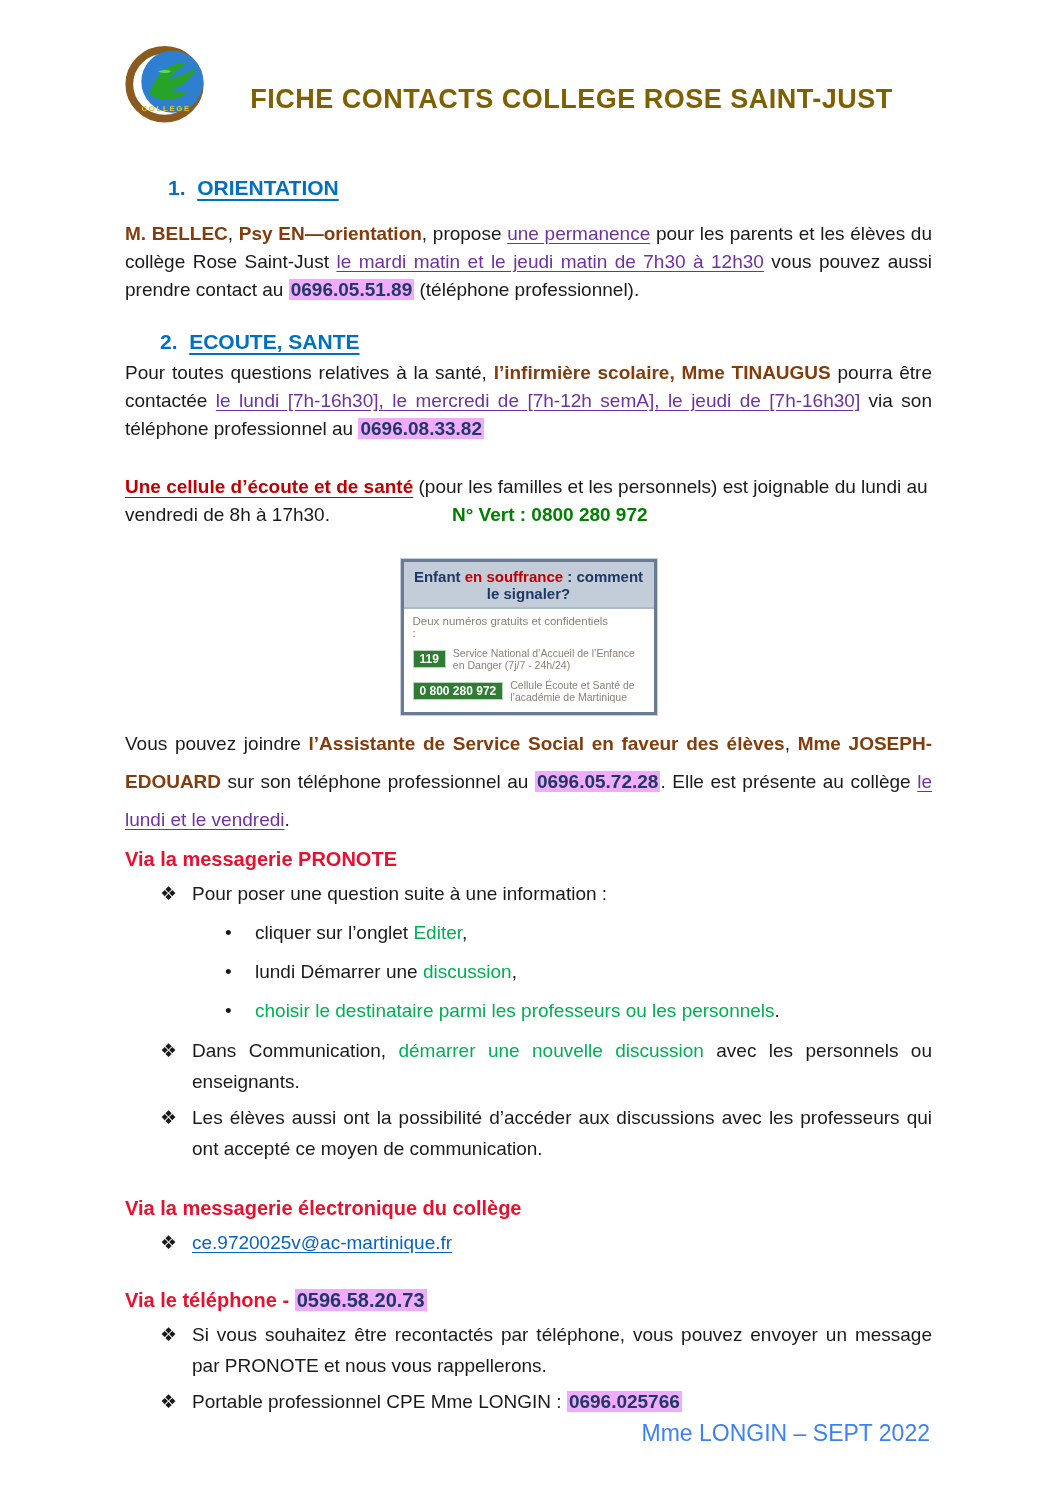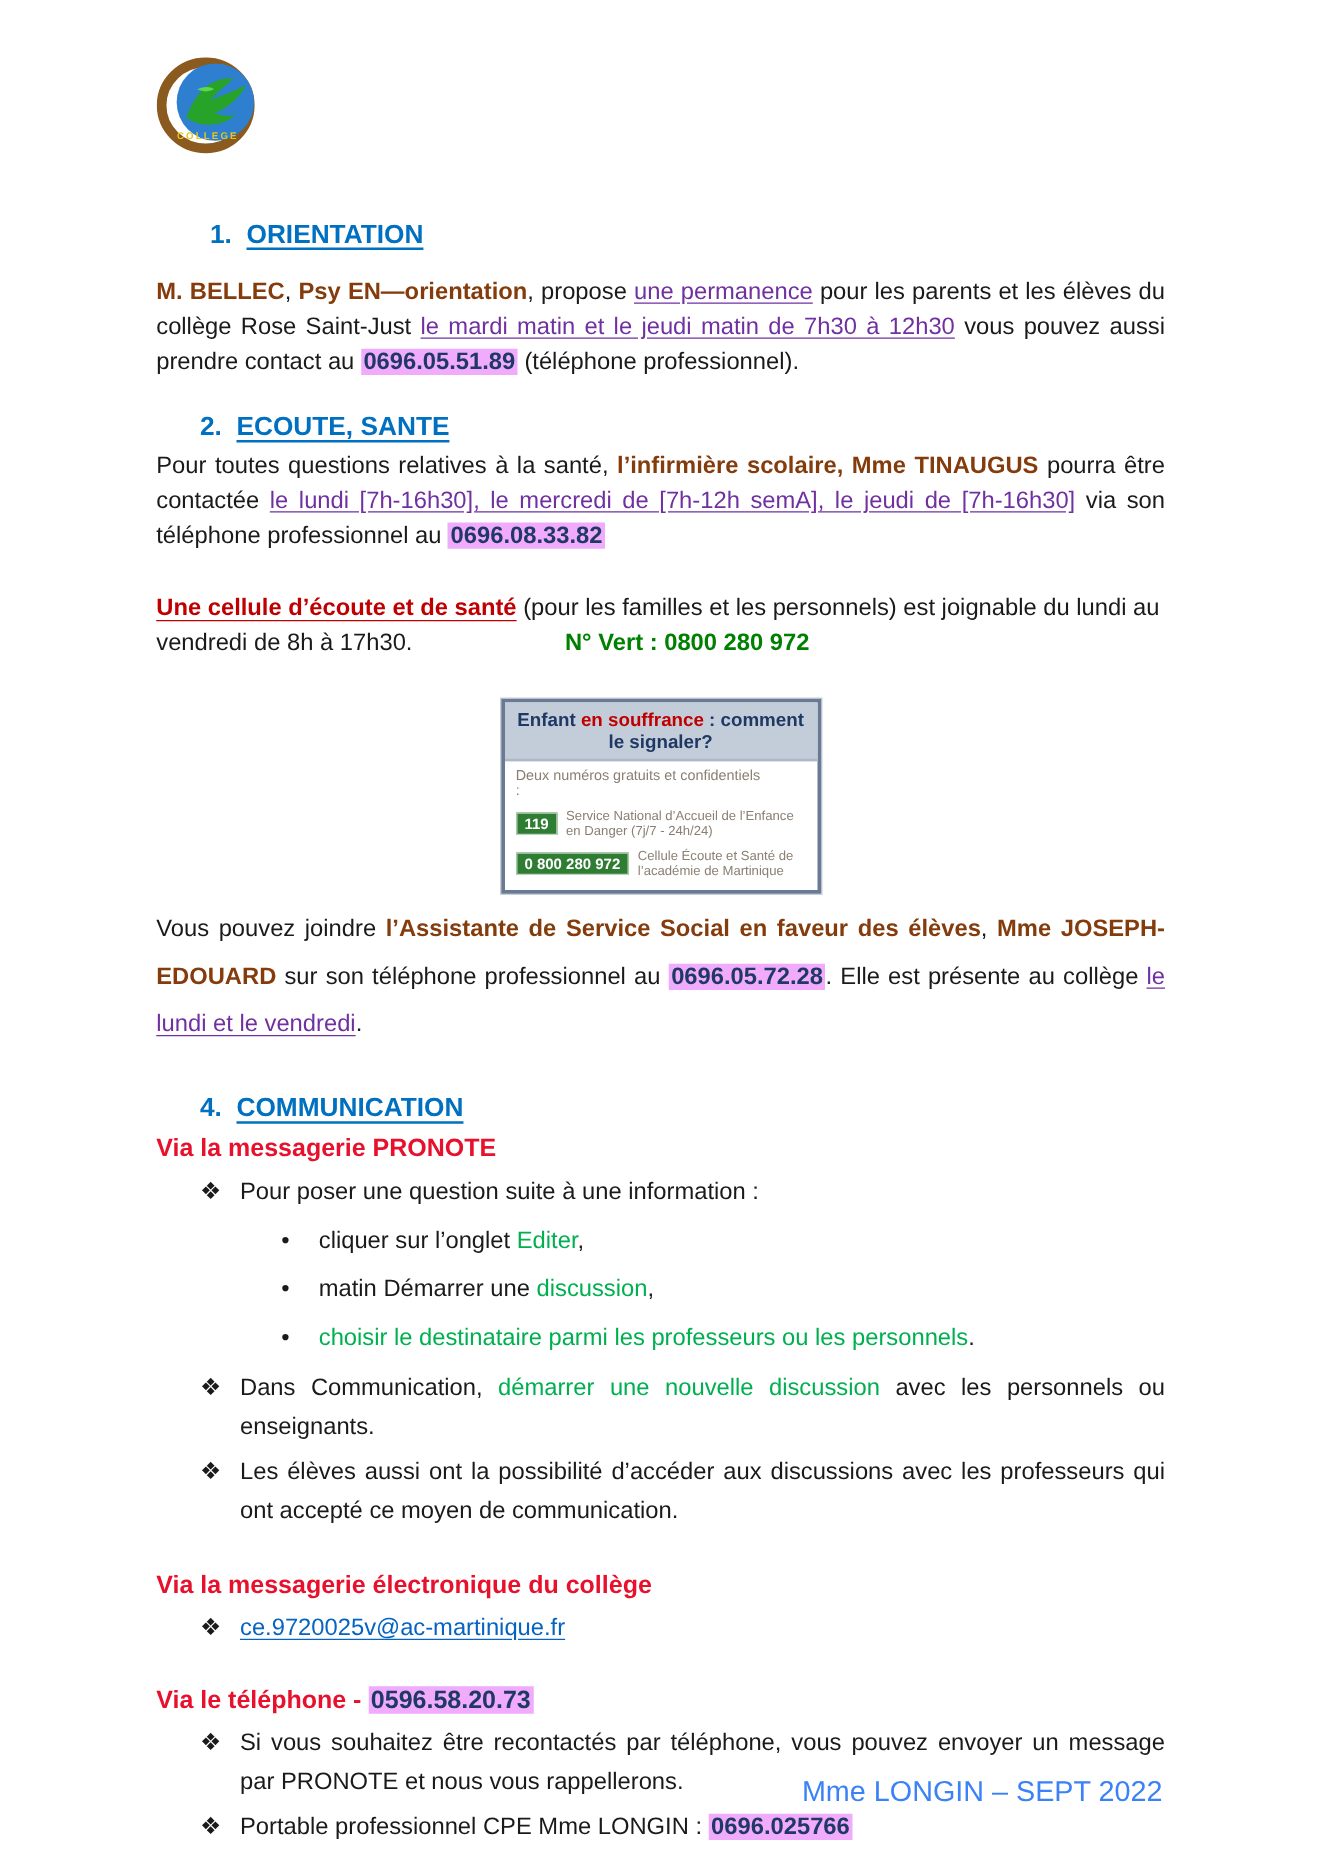--- a/index.html
+++ b/index.html
@@ -77,20 +77,21 @@
   <div class="header">
     <div class="logo">
       <svg viewBox="0 0 100 94" width="86" height="84">
         <ellipse cx="46" cy="45" rx="41" ry="40" fill="none" stroke="#8a5a1e" stroke-width="9"></ellipse>
         <circle cx="55" cy="42" r="36" fill="#2f7fd0"></circle>
         <path d="M28 56 Q42 18 72 20 Q60 30 50 40 Q68 34 84 26 Q72 46 54 52 Q66 56 74 54 Q60 66 40 62 Q32 60 28 56 Z" fill="#27a32a"></path>
         <path d="M38 30 Q48 26 54 30 Q46 34 38 30 Z" fill="#5fd84f"></path>
         <text x="48" y="76" text-anchor="middle" font-size="9" font-weight="bold" fill="#e6c619" letter-spacing="2">COLLEGE</text>
       </svg>
     </div>
+    <div class="doc-title">FICHE CONTACTS COLLEGE ROSE SAINT-JUST</div>
   </div>
 
   <h2 class="sec sec-1">
     <span class="sec-num">1.</span>&nbsp;&nbsp;<span class="sec-word">ORIENTATION</span>
   </h2>
   <p class="para p1"><span class="brown">M. BELLEC</span><span>, </span><span class="brown">Psy EN—orientation</span><span>,  propose </span><span class="plink">une permanence</span><span> pour les parents et les élèves du collège Rose Saint-Just </span><span class="plink">le mardi matin et le jeudi matin de 7h30 à 12h30</span><span> vous pouvez aussi prendre contact au </span><span class="phone">0696.05.51.89</span><span> (téléphone professionnel).</span></p>
 
   <h2 class="sec sec-2">
     <span class="sec-num">2.</span>&nbsp;&nbsp;<span class="sec-word">ECOUTE, SANTE</span>
   </h2>
@@ -113,37 +114,34 @@
       </div>
       <div class="card-row">
         <span class="badge">0 800 280 972</span>
         <span class="badge-desc">Cellule Écoute et Santé de l’académie de Martinique</span>
       </div>
     </div>
   </div>
 
   <p class="para p-social"><span>Vous pouvez joindre </span><span class="brown">l’Assistante de Service Social en faveur des élèves</span><span>, </span><span class="brown">Mme JOSEPH-EDOUARD</span><span> sur son téléphone professionnel au </span><span class="phone">0696.05.72.28</span><span>. Elle est présente au collège </span><span class="plink">le lundi et le vendredi</span><span>.</span></p>
 
-  <h2 class="sec sec-4">
-    <span class="sec-num">4.</span>&nbsp;&nbsp;<span class="sec-word">COMMUNICATION</span>
-  </h2>
 
   <p class="red-head rh-pronote">Via la messagerie PRONOTE</p>
 
   <div class="bl1">
     <span class="mk">❖</span>
     <span class="bt"><span>Pour poser une question suite à une information :</span></span>
   </div>
   <div class="bl2">
     <span class="mk">•</span>
     <span class="bt"><span>cliquer sur l’onglet </span><span class="green">Editer</span><span>,</span></span>
   </div>
   <div class="bl2">
     <span class="mk">•</span>
-    <span class="bt"><span>matin Démarrer une </span><span class="green">discussion</span><span>,</span></span>
+    <span class="bt"><span>lundi Démarrer une </span><span class="green">discussion</span><span>,</span></span>
   </div>
   <div class="bl2">
     <span class="mk">•</span>
     <span class="bt"><span class="green">choisir le destinataire parmi les professeurs ou les personnels</span><span>.</span></span>
   </div>
   <div class="bl1">
     <span class="mk">❖</span>
     <span class="bt"><span>Dans Communication, </span><span class="green">démarrer une nouvelle discussion</span><span> avec les personnels ou enseignants.</span></span>
   </div>
   <div class="bl1">

